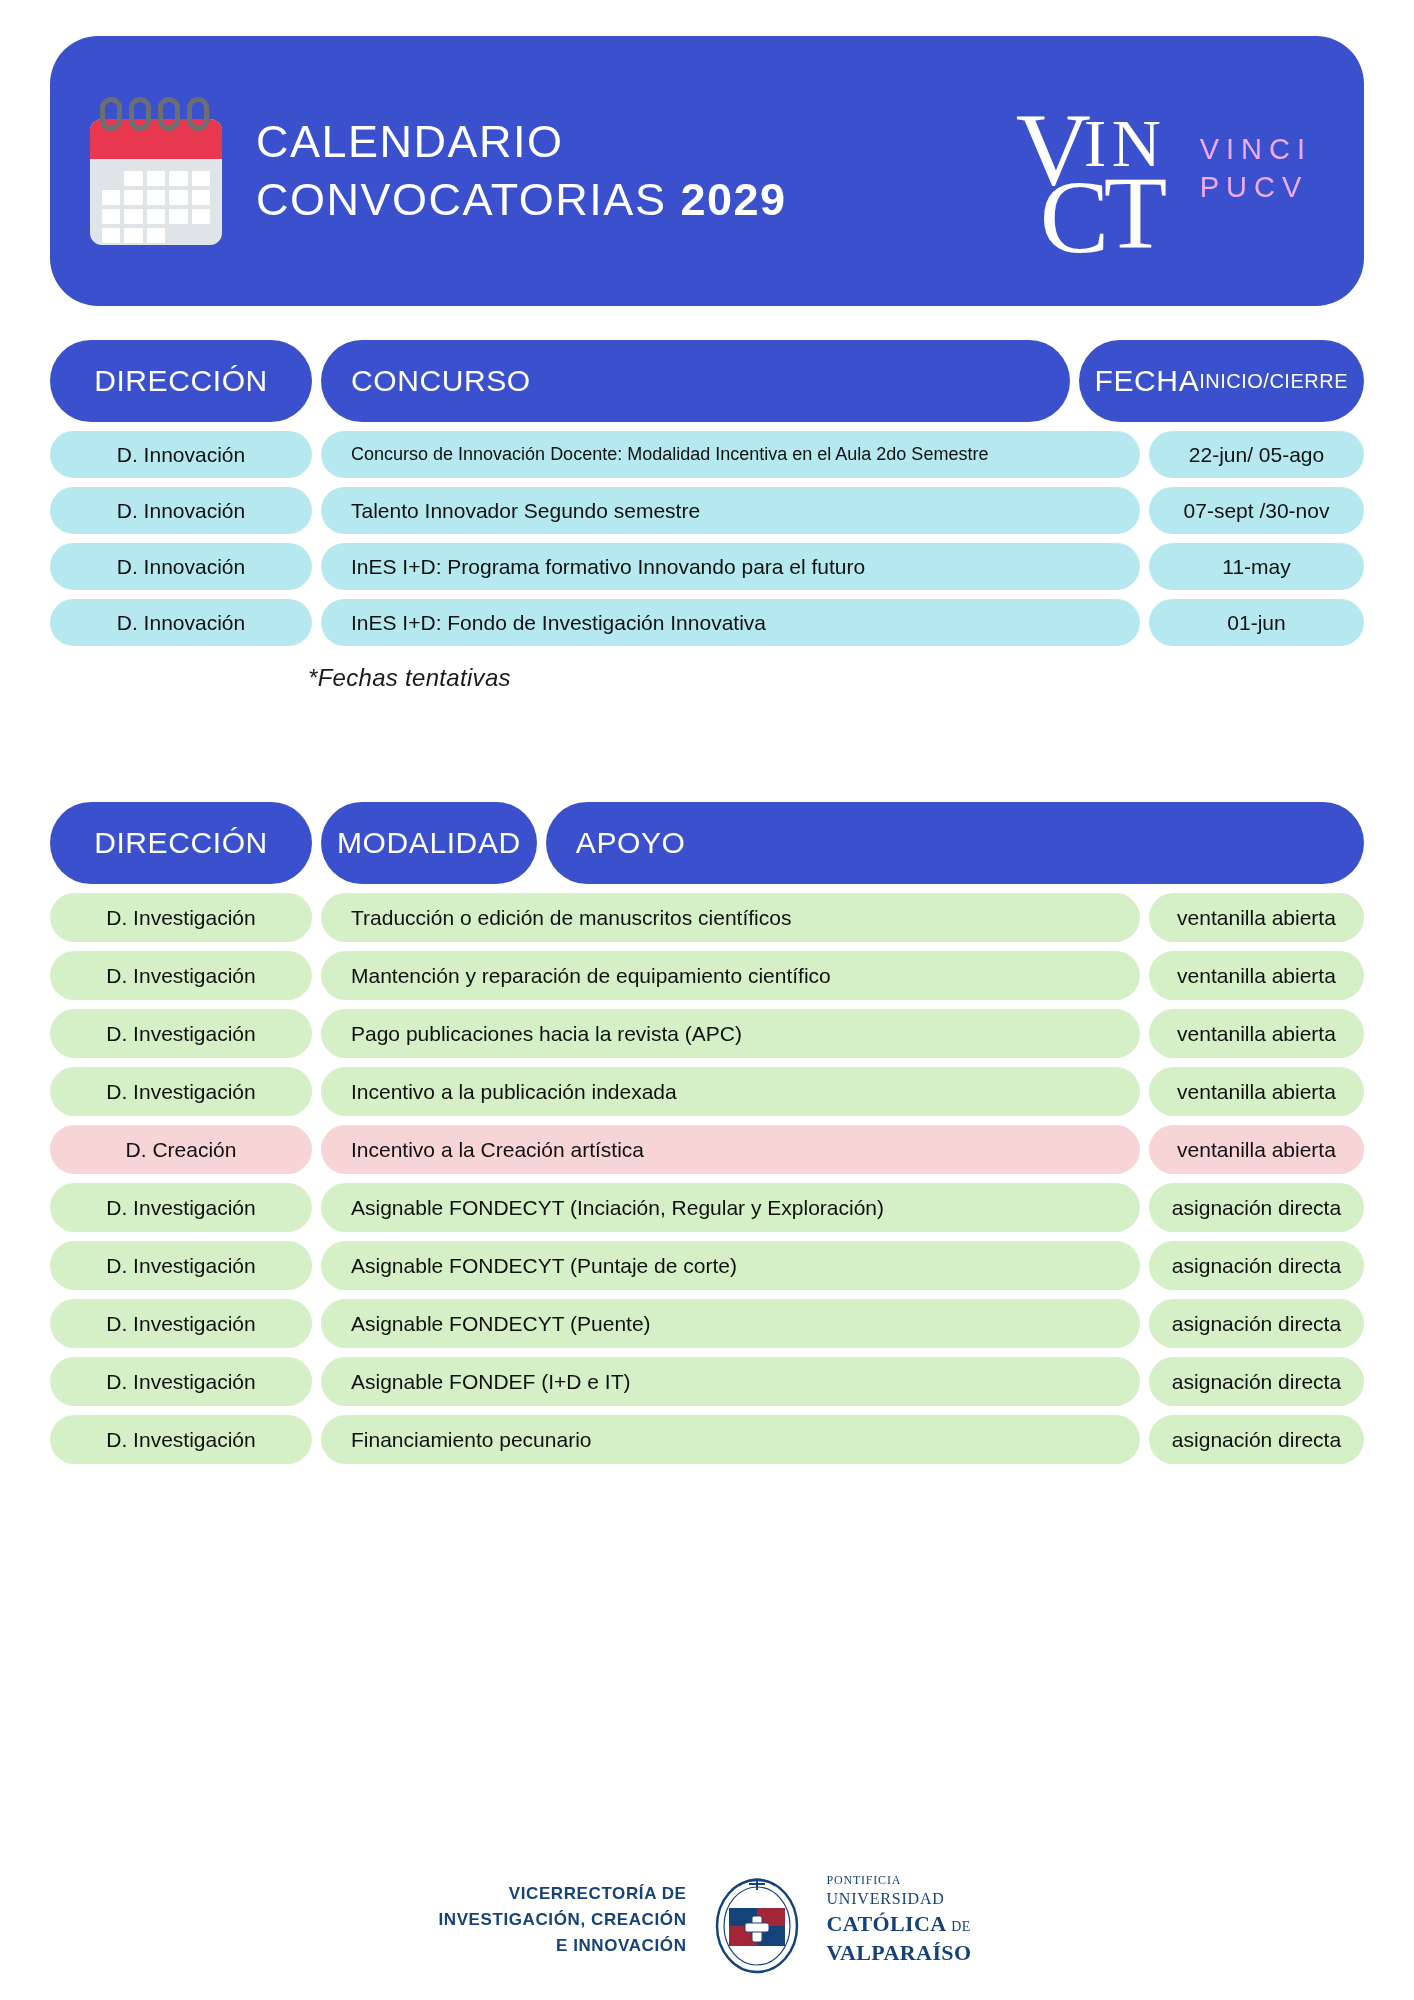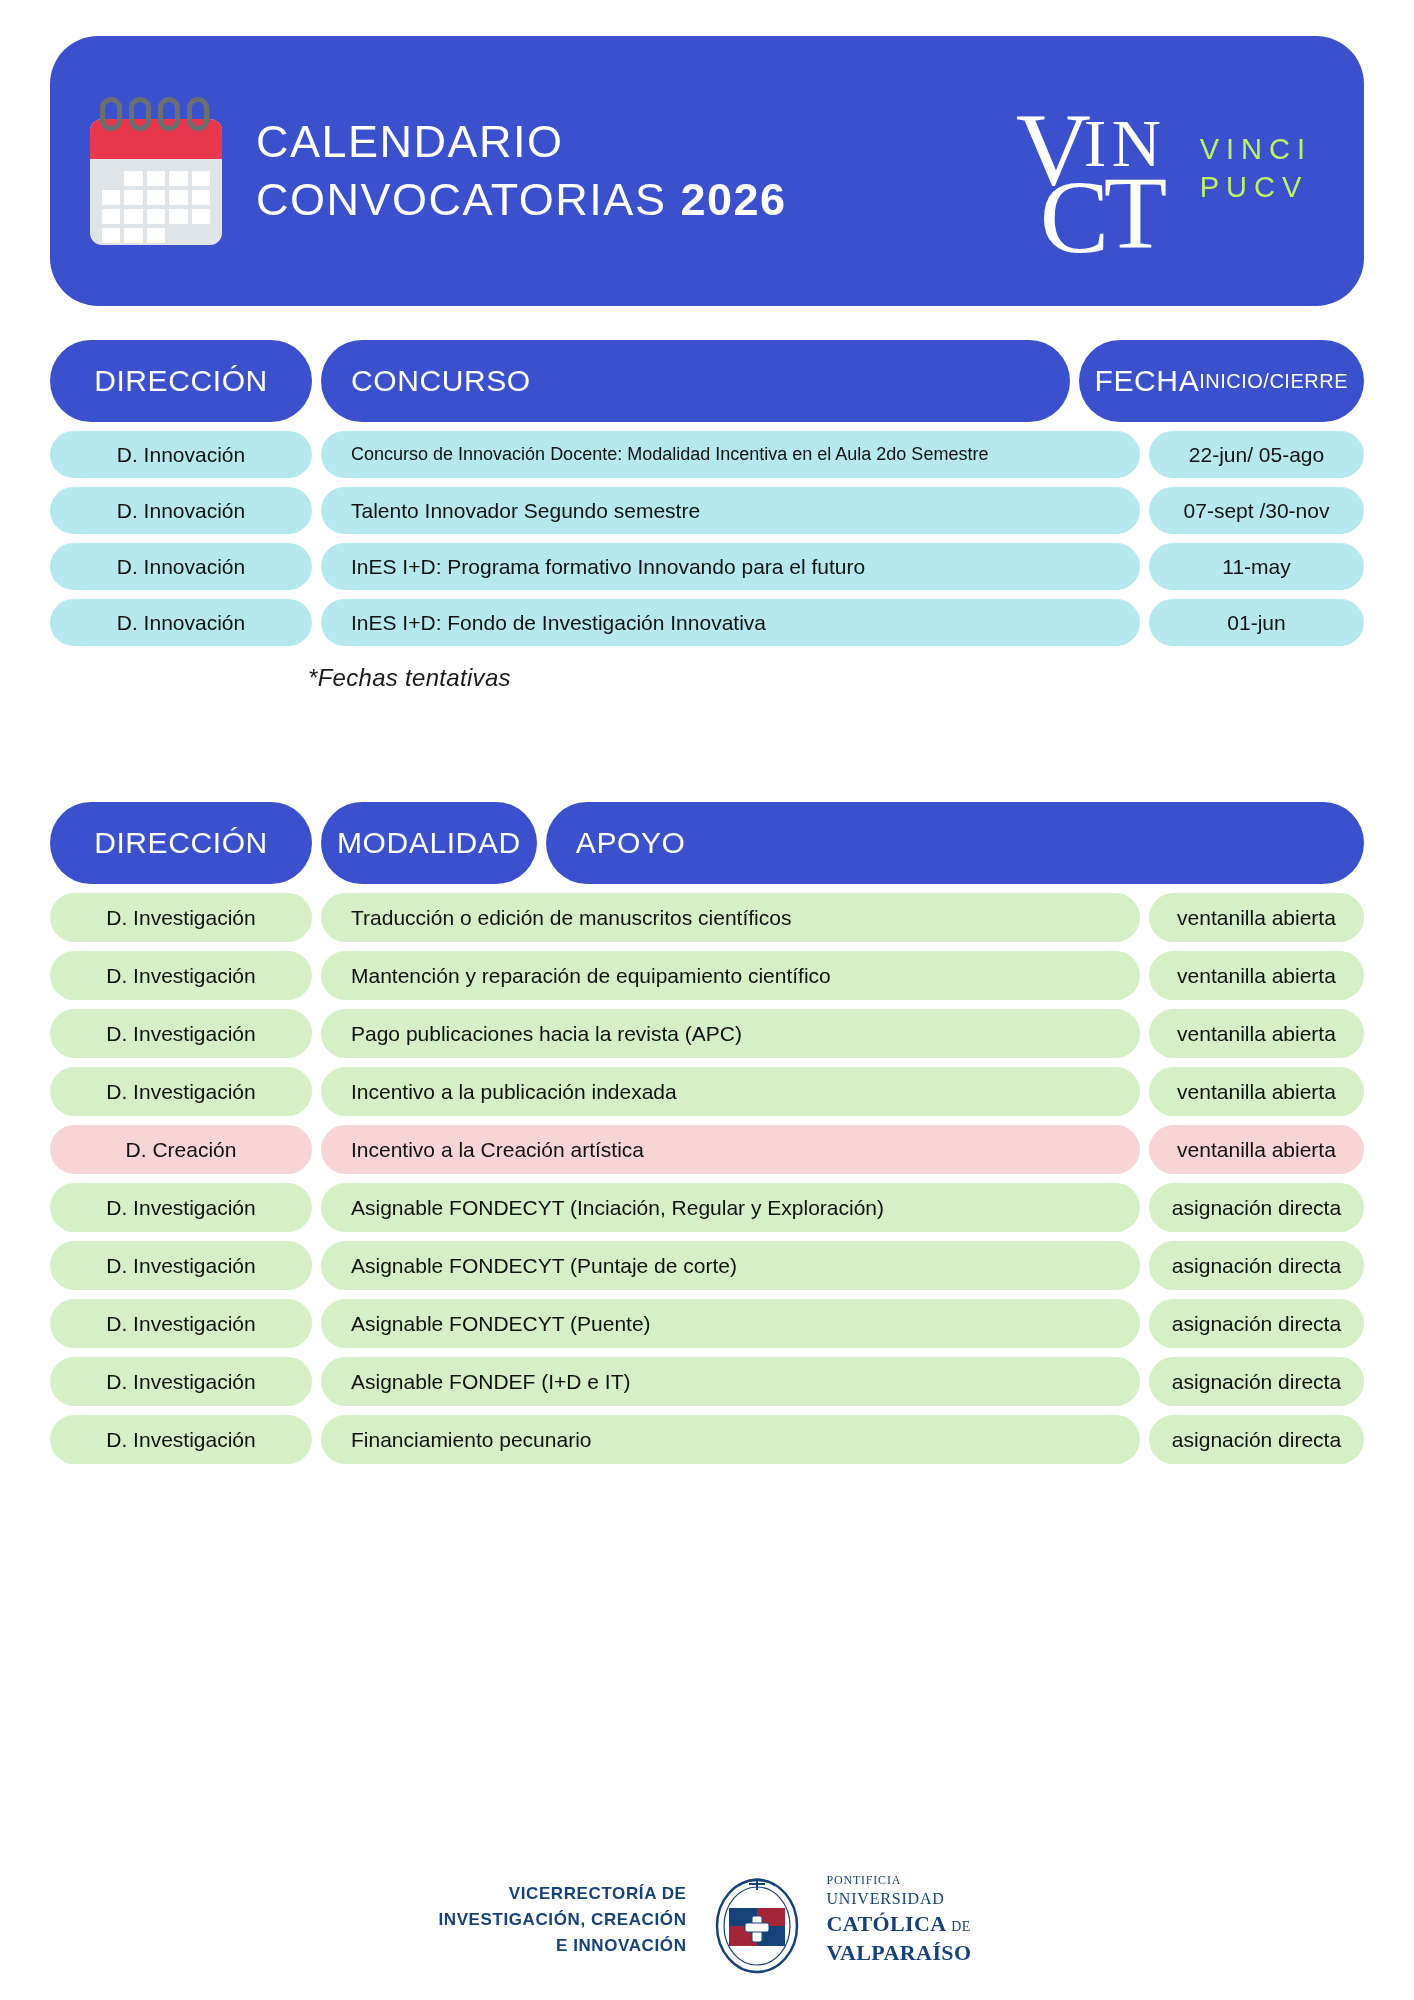--- a/index.html
+++ b/index.html
@@ -66,21 +66,21 @@
   .vinci-mark span {
     position: absolute; font-size: 104px; line-height: 1; font-weight: 400;
   }
   .vm-v { left: 0px;  top: 10px; }
   .vm-i { left: 68px; top: 22px; font-size: 68px !important; }
   .vm-n { left: 96px; top: 22px; font-size: 68px !important; }
   .vm-c { left: 24px; top: 78px; }
   .vm-t { left: 88px; top: 74px; }
 
   .vinci-words {
-    color: #bef264; font-size: 29px; letter-spacing: 7px; line-height: 1.32;
+    color: #f0abfc; font-size: 29px; letter-spacing: 7px; line-height: 1.32;
     font-weight: 300; padding-bottom: 6px;
   }
 
   
   .table { margin-top: 34px; }
   .trow { display: flex; align-items: stretch; gap: 9px; margin-bottom: 9px; }
 
   .cell {
     border-radius: 34px; display: flex; align-items: center;
     font-size: 21px; color: #111111; padding: 0 16px;
@@ -170,21 +170,21 @@
         <i></i>
           <i></i>
           <i></i>
           <i class="blank"></i>
           <i class="blank"></i>
       </div>
     </div>
 
     <div class="header-titles">
       <div class="title-line">CALENDARIO</div>
-      <div class="title-line"><span>CONVOCATORIAS </span><b>2026</b></div>
+      <div class="title-line"><span>CONVOCATORIAS </span><b>2029</b></div>
     </div>
 
     <div class="vinci-logo">
       <div class="vinci-mark">
         <span class="vm-v">V</span>
         <span class="vm-i">I</span>
         <span class="vm-n">N</span>
         <span class="vm-c">C</span>
         <span class="vm-t">T</span>
       </div>

